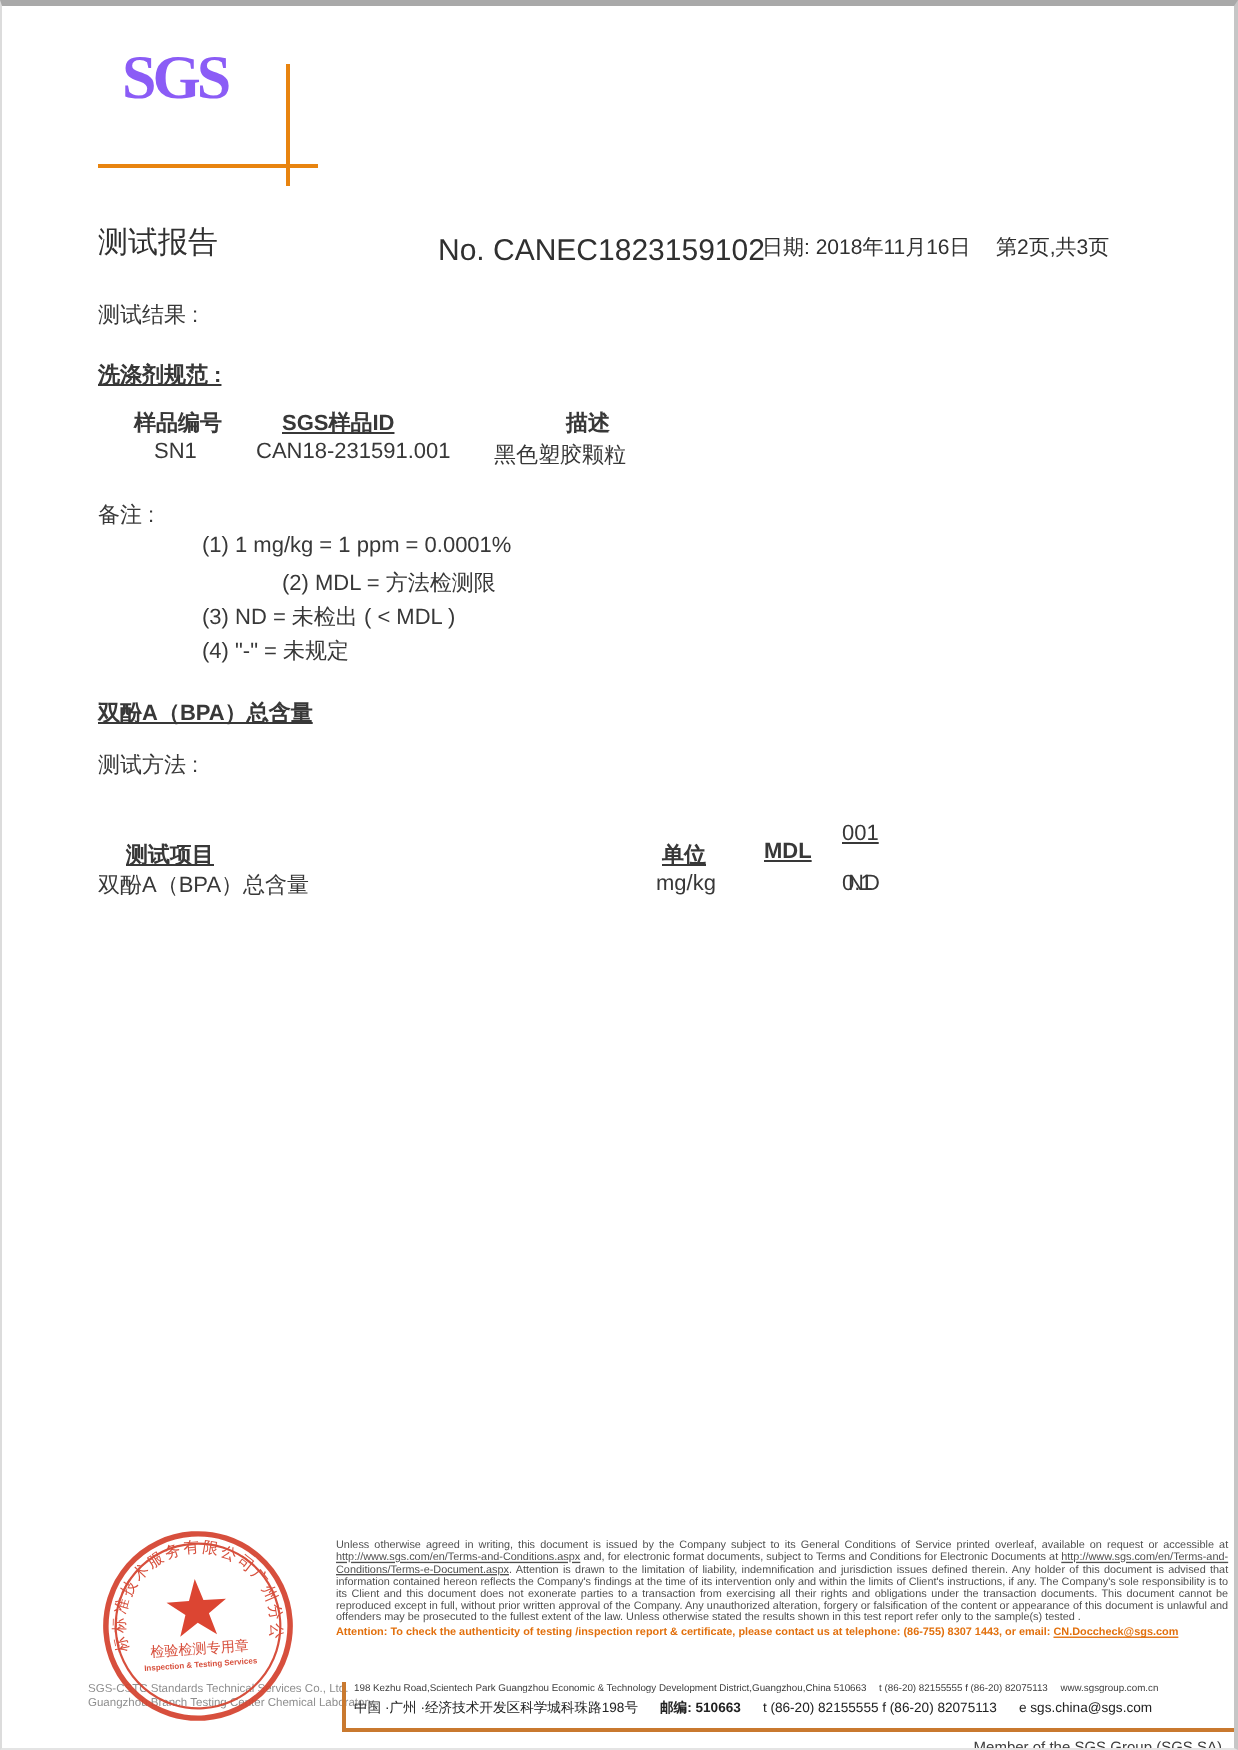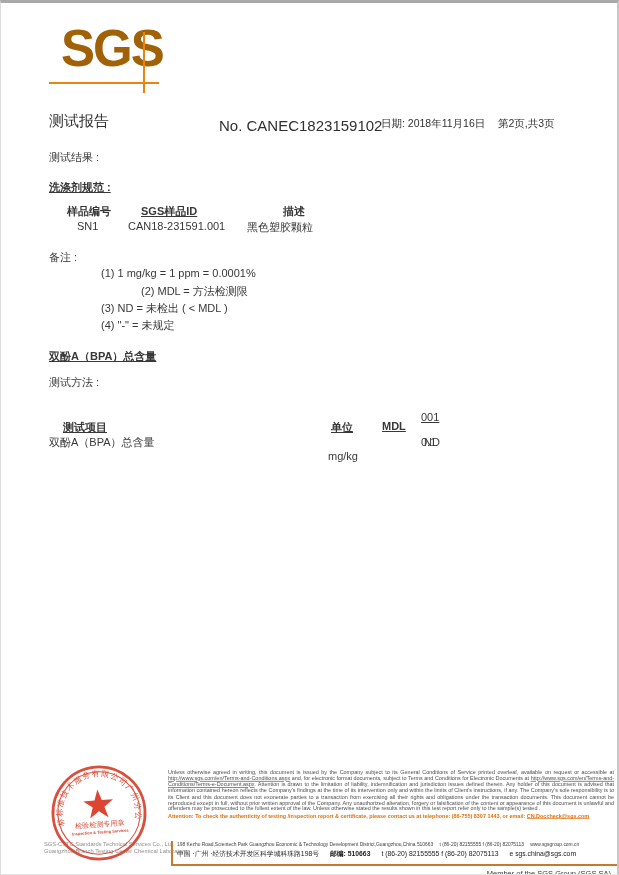--- a/index.html
+++ b/index.html
@@ -6,21 +6,21 @@
   html,body { background:#fafafa; }
   body { font-family:"Liberation Sans","DejaVu Sans",sans-serif; }
   .page {
     position:relative; width:619px; height:875px; background:#ffffff;
     border-top:3px solid #a9a9a9; border-left:1px solid #dcdcdc;
     border-right:2px solid #c6c6c6; border-bottom:1px solid #e4e4e4;
     overflow:hidden;
   }
   .abs { position:absolute; }
   
-  .logo-text { left:60px; top:20px; font-size:51px; font-weight:bold; color:#a16207; letter-spacing:-2px; line-height:1; }
+  .logo-text { left:60px; top:20px; font-size:31px; font-weight:bold; color:#8b5cf6; letter-spacing:-2px; line-height:1;font-family:Liberation Serif, serif; }
   .logo-vline { left:142px; top:29px; width:2px; height:61px; background:#e8840f; }
   .logo-hline { left:48px; top:79px; width:110px; height:2px; background:#e8840f; }
   .report-title { left:48px; top:109px; font-size:15px; font-weight:normal; color:#303030; }
   .report-no { left:218px; top:114px; font-size:15px; color:#303030; }
   .report-date { left:380px; top:114px; font-size:10.5px; color:#303030; }
   .report-page { left:497px; top:114px; font-size:10.5px; color:#303030; }
   
   .t { font-size:11px; color:#383838; }
   .b { font-weight:bold; }
   .u { text-decoration:underline; }
@@ -29,21 +29,21 @@
   .sh-col1 { left:66px; top:201px; } .sh-col2 { left:140px; top:201px;text-decoration:underline; } .sh-col3 { left:246px; top:201px;margin-left:36px; }
   .sr-col1 { left:76px; top:217px; } .sr-col2 { left:127px; top:217px; } .sr-col3 { left:246px; top:217px; }
   .notes-label { left:48px; top:247px; }
   .note-0 { left:100px; top:264px; } .note-1 { left:100px; top:281px;margin-left:40px; }
   .note-2 { left:100px; top:298px; } .note-3 { left:100px; top:315px; }
   .bpa-heading { left:48px; top:346px; }
   .method-label { left:48px; top:372px; }
   .method-text { left:125px; top:370px; width:442px; line-height:16.5px; text-align:justify; }
   .rt-h1 { left:62px; top:417px; } .rt-h2 { left:330px; top:417px; }
   .rt-h3 { left:381px; top:417px; } .rt-h4 { left:420px; top:408px; }
-  .rt-r1 { left:48px; top:432px; } .rt-r2 { left:327px; top:433px;margin-top:14px; }
+  .rt-r1 { left:48px; top:432px; } .rt-r2 { left:327px; top:433px; }
   .rt-r3 { left:386px; top:433px;padding-left:34px; } .rt-r4 { left:423px; top:433px; }
   
   .legal-block { left:167px; top:767px; width:656px; transform:scale(0.68); transform-origin:left top;
                  font-size:8px; line-height:8.9px; color:#4f4f4f; text-align:justify; }
   .legal-block a, .link { color:inherit; text-decoration:underline; }
   .attention { margin-top:2px; color:#e2700d; font-weight:bold; }
   .attention .link { color:#e2700d; }
   .company-block { left:43px; top:838px; width:220px; transform:scale(0.72); transform-origin:left top;
                    font-size:8px; line-height:9.5px; color:#8f8f8f; }
   .addr-divider { left:170px; top:838px; width:2px; height:25px; background:#c9792f; }

